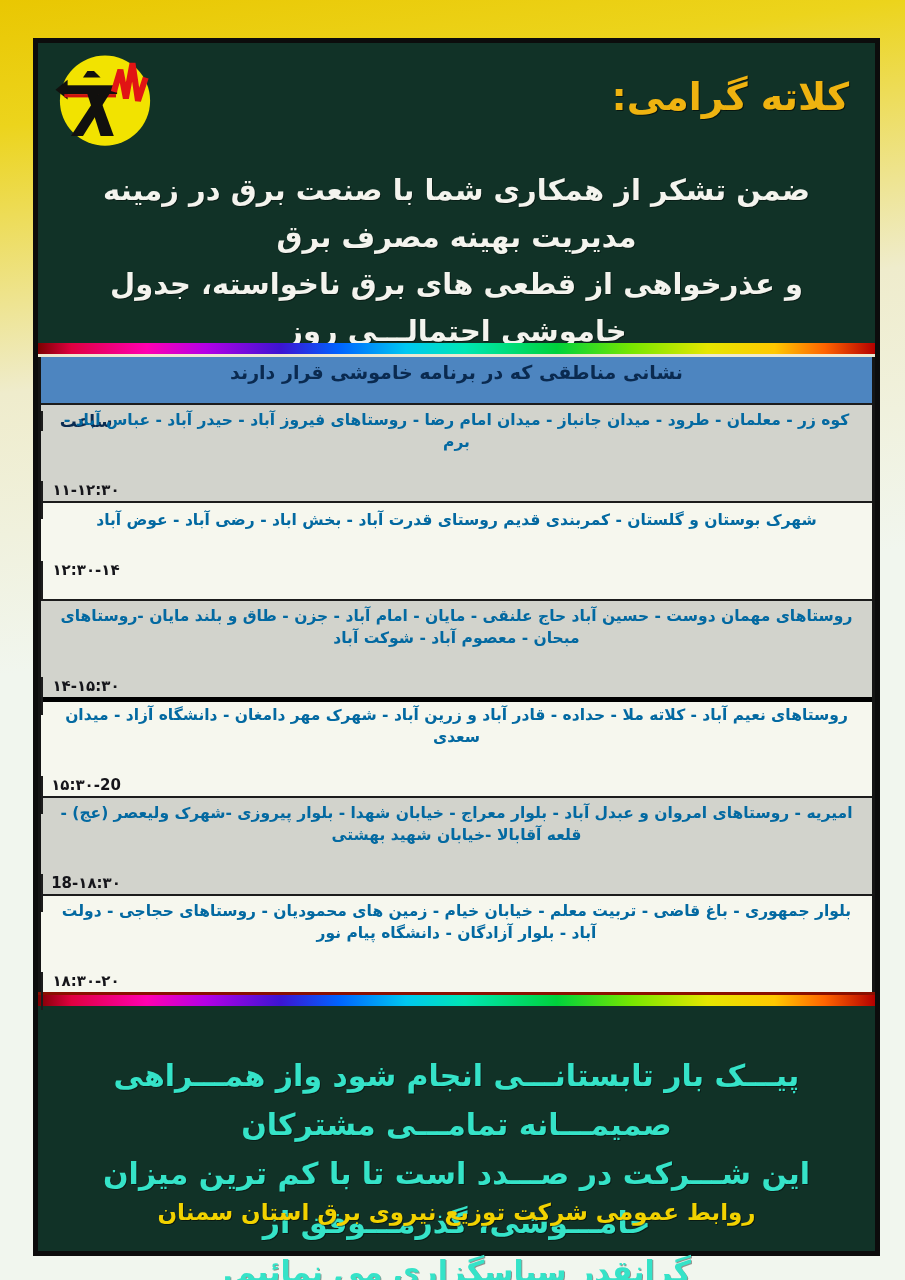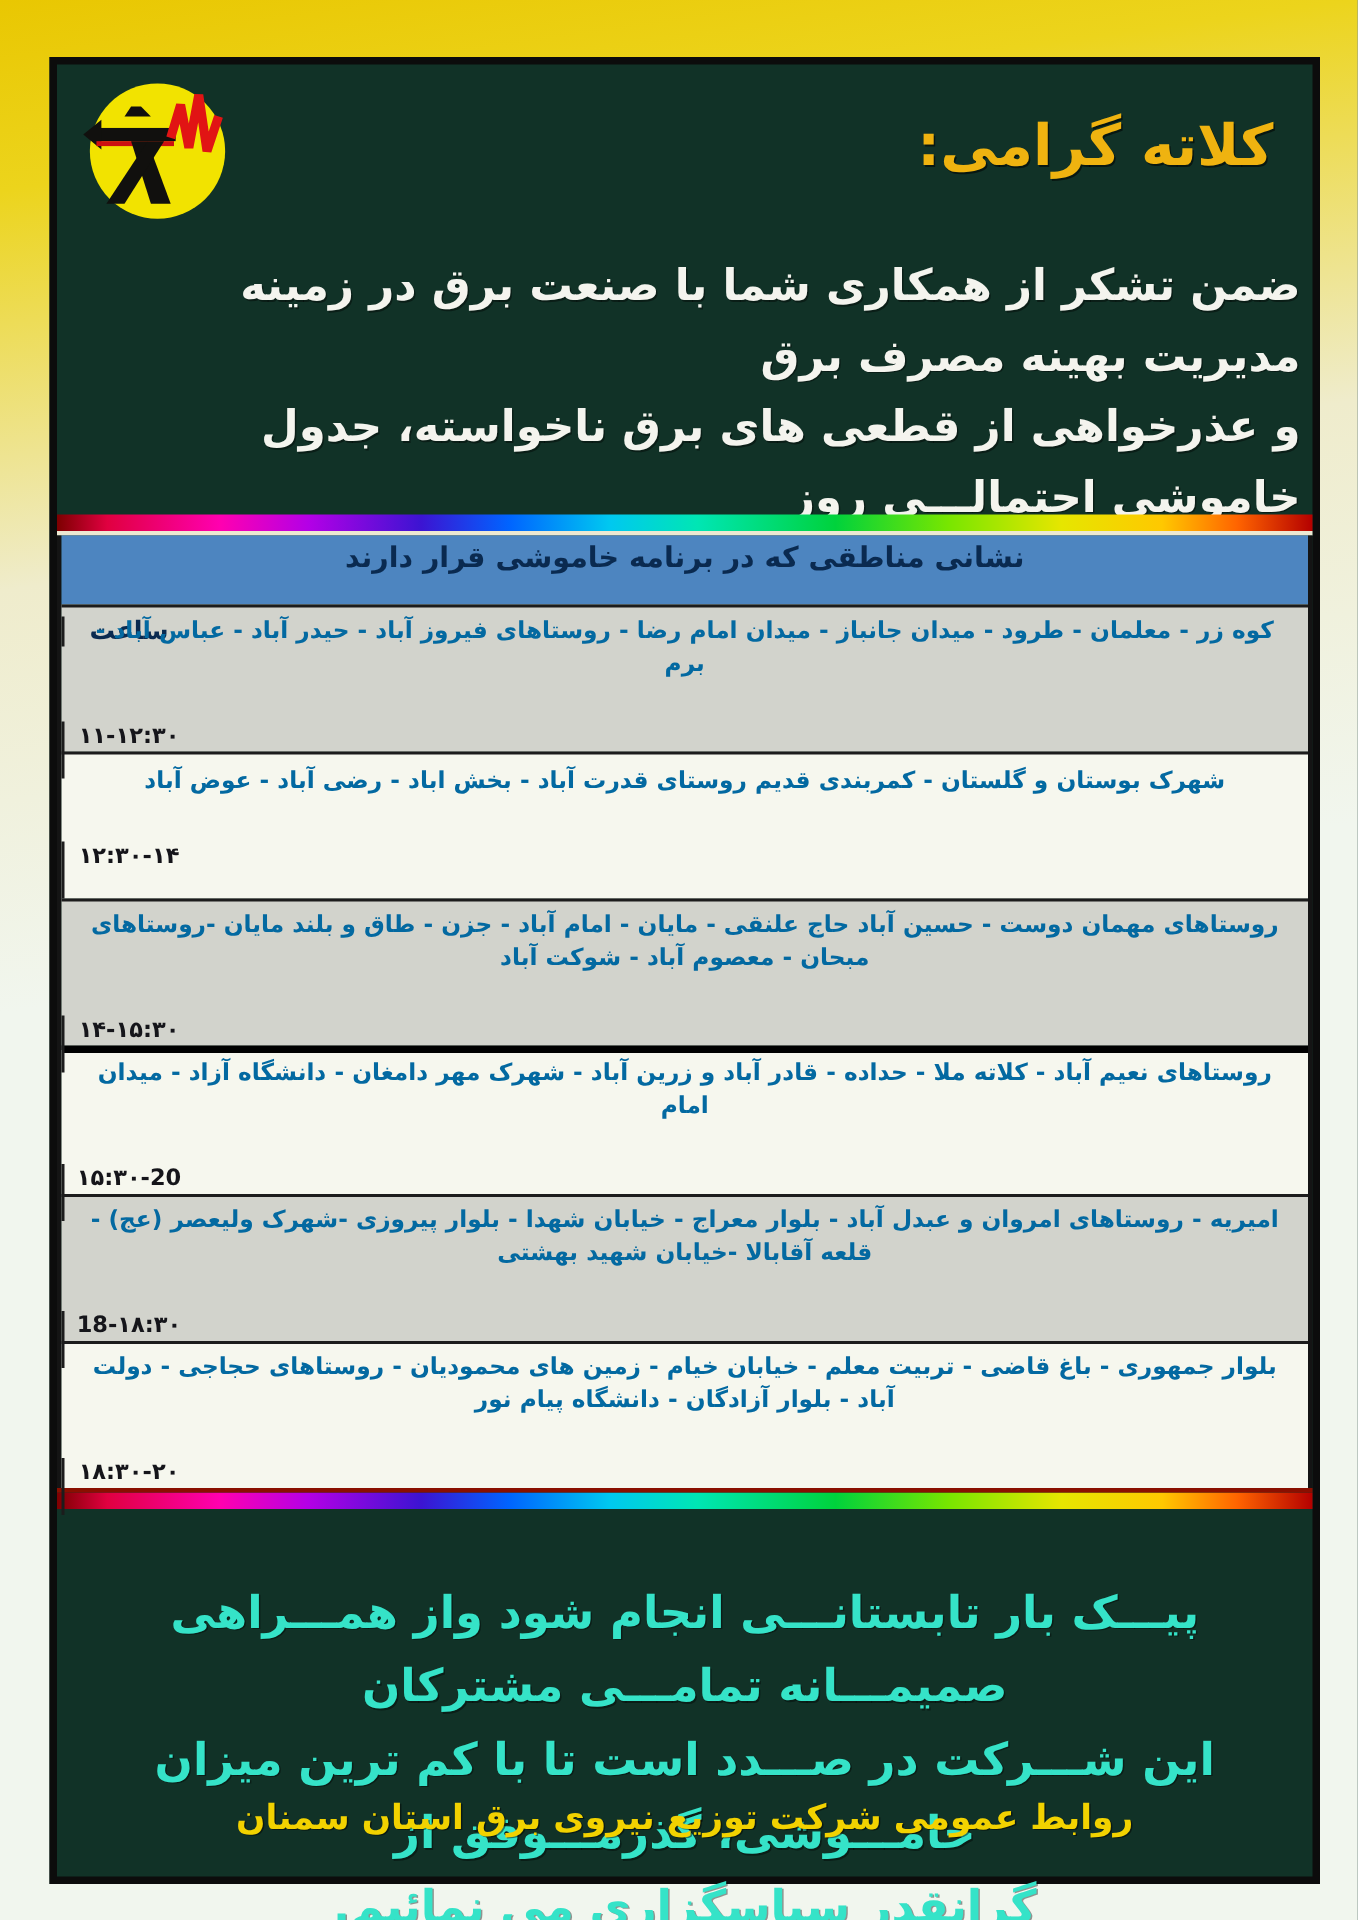--- a/index.html
+++ b/index.html
@@ -12,21 +12,21 @@
     position:absolute;left:33px;top:38px;width:847px;height:1218px;box-sizing:border-box;
     background:#113227;border:5px solid #0c0c0c;
   }
   .logo{position:absolute;left:12px;top:6px;width:110px;height:110px;}
   .greeting{
     position:absolute;top:32px;right:26px;direction:rtl;
     color:#efb310;font-size:38px;font-weight:bold;letter-spacing:0;
     text-shadow:1px 1px 0 #0008;
   }
   .intro{
-    position:absolute;top:124px;left:8px;right:8px;direction:rtl;
+    position:absolute;top:124px;left:8px;right:8px;direction:rtl;text-align:center;
     color:#f4f4ee;font-size:29px;font-weight:bold;line-height:47px;
     text-shadow:1px 1px 0 #0006;
   }
   .hl{color:#f5c400;}
   .table-wrap{position:absolute;top:300px;left:0;right:0;}
   .rainbow{
     height:11px;
     background:linear-gradient(90deg,#7d0000 0%,#e00040 4%,#ff00b0 13%,#b400e6 20%,#3c14d2 29%,#0064ff 36%,#00c8f0 44%,#00e6b4 51%,#00d23c 62%,#78e600 71%,#e6e600 80%,#ffc800 88%,#ff6400 94%,#b40000 100%);
   }
   .rainbow-top{border-bottom:3px solid #ece8d2;}
@@ -95,21 +95,21 @@
       </div>
       <div class="trow row-light">
         <div class="cell c-areas">شهرک بوستان و گلستان - کمربندی قدیم روستای قدرت آباد - بخش اباد - رضی آباد - عوض آباد</div>
         <div class="cell c-time">۱۲:۳۰-۱۴</div>
       </div>
       <div class="trow row-gray">
         <div class="cell c-areas">روستاهای مهمان دوست - حسین آباد حاج علنقی - مایان - امام آباد - جزن - طاق و بلند مایان -روستاهای مبحان - معصوم آباد - شوکت آباد</div>
         <div class="cell c-time">۱۴-۱۵:۳۰</div>
       </div>
       <div class="trow row-light thick">
-        <div class="cell c-areas">روستاهای نعیم آباد - کلاته ملا - حداده - قادر آباد و زرین آباد - شهرک مهر دامغان - دانشگاه آزاد - میدان امام</div>
+        <div class="cell c-areas">روستاهای نعیم آباد - کلاته ملا - حداده - قادر آباد و زرین آباد - شهرک مهر دامغان - دانشگاه آزاد - میدان سعدی</div>
         <div class="cell c-time">۱۵:۳۰-20</div>
       </div>
       <div class="trow row-gray">
         <div class="cell c-areas">امیریه - روستاهای امروان و عبدل آباد - بلوار معراج - خیابان شهدا - بلوار پیروزی -شهرک ولیعصر (عج) - قلعه آقابالا -خیابان شهید بهشتی</div>
         <div class="cell c-time">18-۱۸:۳۰</div>
       </div>
       <div class="trow row-light">
         <div class="cell c-areas">بلوار جمهوری - باغ قاضی - تربیت معلم - خیابان خیام - زمین های محمودیان - روستاهای حجاجی - دولت آباد - بلوار آزادگان - دانشگاه پیام نور</div>
         <div class="cell c-time">۱۸:۳۰-۲۰</div>
       </div>

